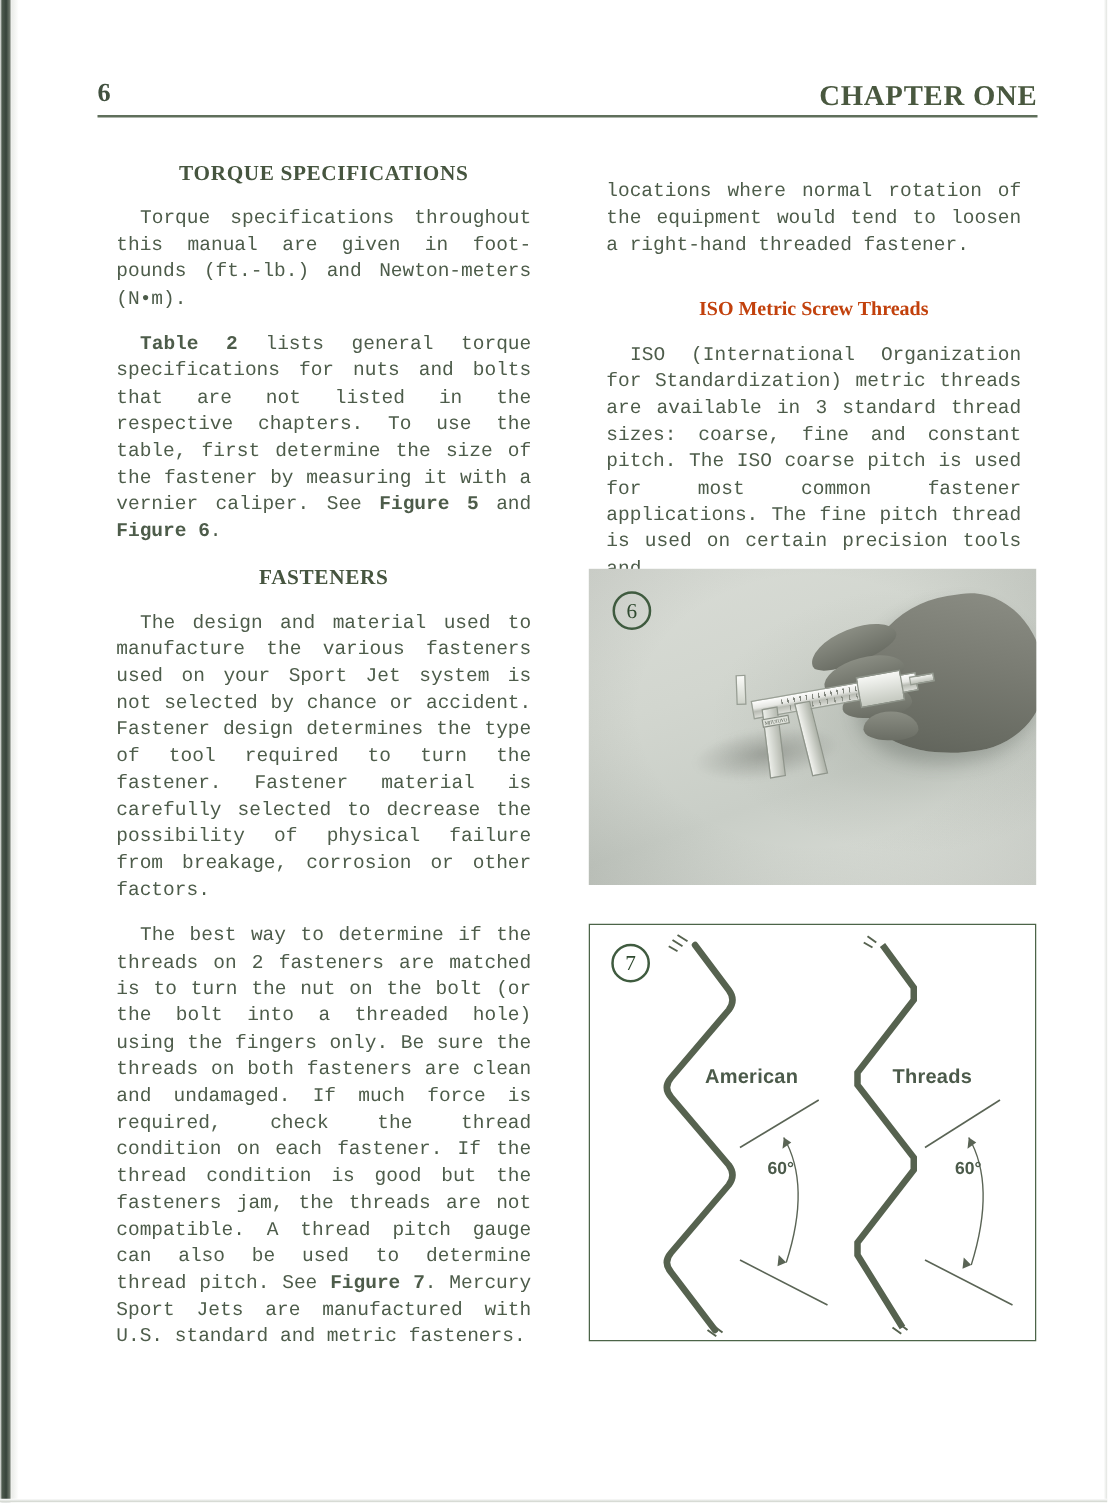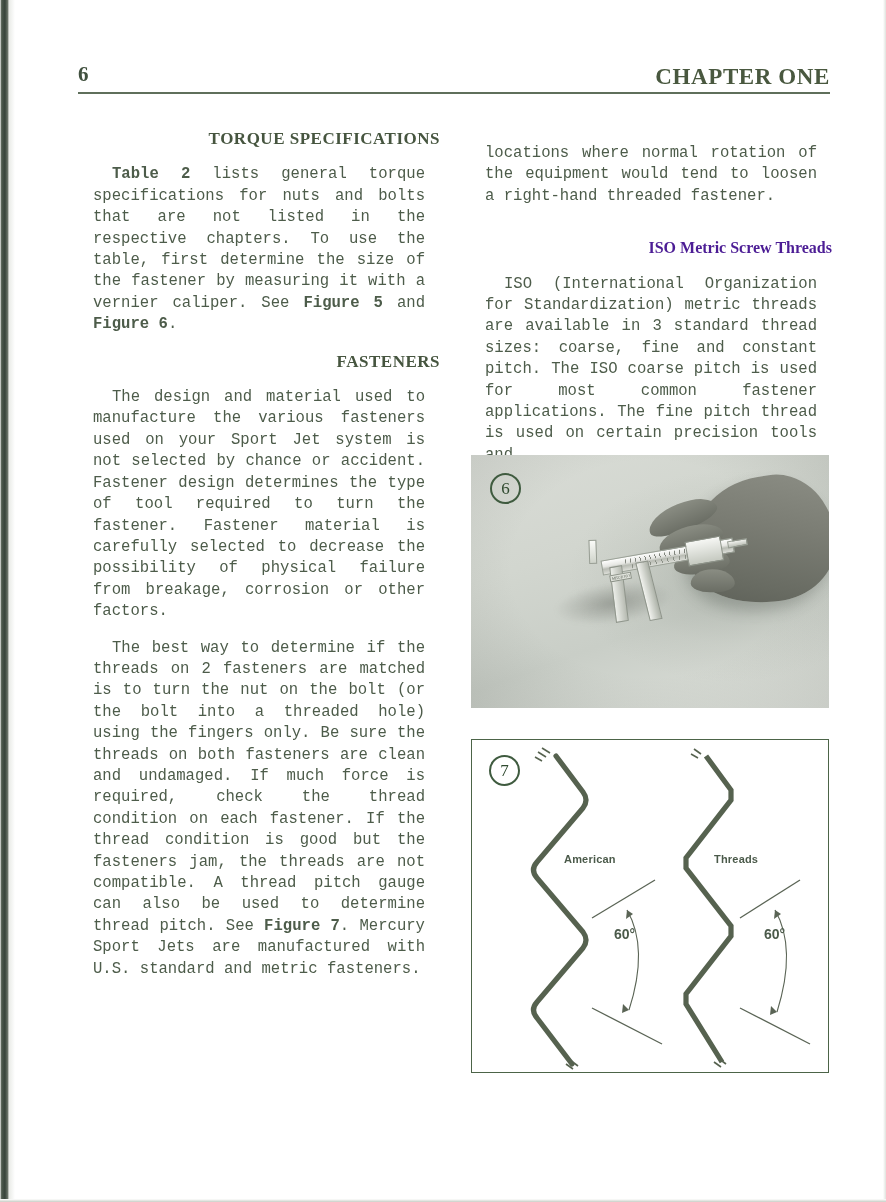--- a/index.html
+++ b/index.html
@@ -105,32 +105,32 @@
     margin: 15px;
     text-indent: 19px;
     font-family: Liberation Mono, monospace;
   }
   .col p.noindent { text-indent: 0; }
 
   h2.sect {
     margin: 0 0 15px 0;
     font-size: 17px;
     font-weight: bold;
-    text-align: right;
+    text-align: center;
     letter-spacing: 0.5px;
     color: #46553f;
   }
   h2.sect.sp { margin-top: 11px; }
 
   h3.sub {
     margin: 16px 0 14px 0;
     font-size: 16px;
     font-weight: bold;
-    text-align: right;
-    color: #4c1d95;
+    text-align: center;
+    color: #c2410c;
   }
   h3.sub.sp { margin-top: 30px; }
 
   .b { font-weight: bold; }
 
   
   .fig-photo {
     position: absolute;
     left: 471px;
     top: 455px;
@@ -284,21 +284,21 @@
     border: 1.6px solid #4c6448;
     box-sizing: border-box;
     background: #ffffff;
   }
   .fig-diagram .circ { left: 17px; top: 15px; }
   .fig-diagram svg { position: absolute; left: 0; top: 0; }
   .fig-label {
     position: absolute;
     font-family: "Liberation Sans", sans-serif;
     font-weight: bold;
-    font-size: 11px;
+    font-size: 16px;
     color: #4b5a4a;
     letter-spacing: 0.2px;
   }
   .lbl-american { left: 92px; top: 113px; }
   .lbl-metric   { left: 242px; top: 113px; }
   .ang {
     position: absolute;
     font-family: "Liberation Sans", sans-serif;
     font-weight: bold;
     font-size: 14px;
@@ -321,20 +321,21 @@
   <div class="runhead">
     <div class="folio">6</div>
     <div class="chaptitle">CHAPTER ONE</div>
     <div class="runrule"></div>
   </div>
 
   <div class="col col-left">
 
     <h2 class="sect">TORQUE SPECIFICATIONS</h2>
 
+    <p>Torque specifications throughout this manual are given in foot-pounds (ft.-lb.) and Newton-meters (N•m).</p>
 
     <p><span class="b">Table 2</span><span> lists general torque specifications for nuts and bolts that are not listed in the respective chapters. To use the table, first determine the size of the fastener by measuring it with a vernier caliper. See </span><span class="b">Figure 5</span><span> and </span><span class="b">Figure 6</span><span>.</span></p>
 
     <h2 class="sect sp">FASTENERS</h2>
 
     <p>The design and material used to manufacture the various fasteners used on your Sport Jet system is not selected by chance or accident. Fastener design determines the type of tool required to turn the fastener. Fastener material is carefully selected to decrease the possibility of physical failure from breakage, corrosion or other factors.</p>
 
     <p><span>The best way to determine if the threads on 2 fasteners are matched is to turn the nut on the bolt (or the bolt into a threaded hole) using the fingers only. Be sure the threads on both fasteners are clean and undamaged. If much force is required, check the thread condition on each fastener. If the thread condition is good but the fasteners jam, the threads are not compatible. A thread pitch gauge can also be used to determine thread pitch. See </span><span class="b">Figure 7</span><span>. Mercury Sport Jets are manufactured with U.S. standard and metric fasteners.</span></p>
 
   </div>

